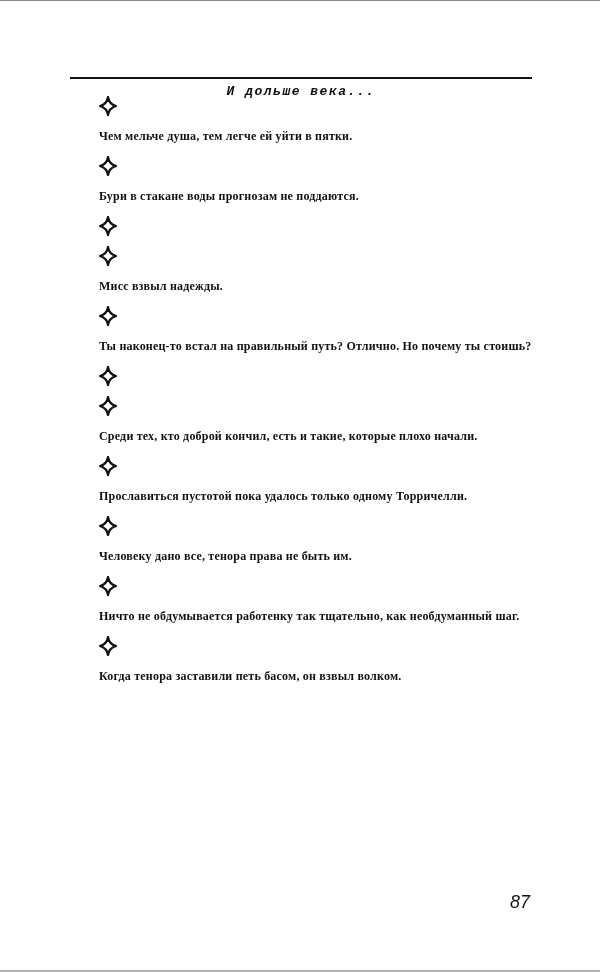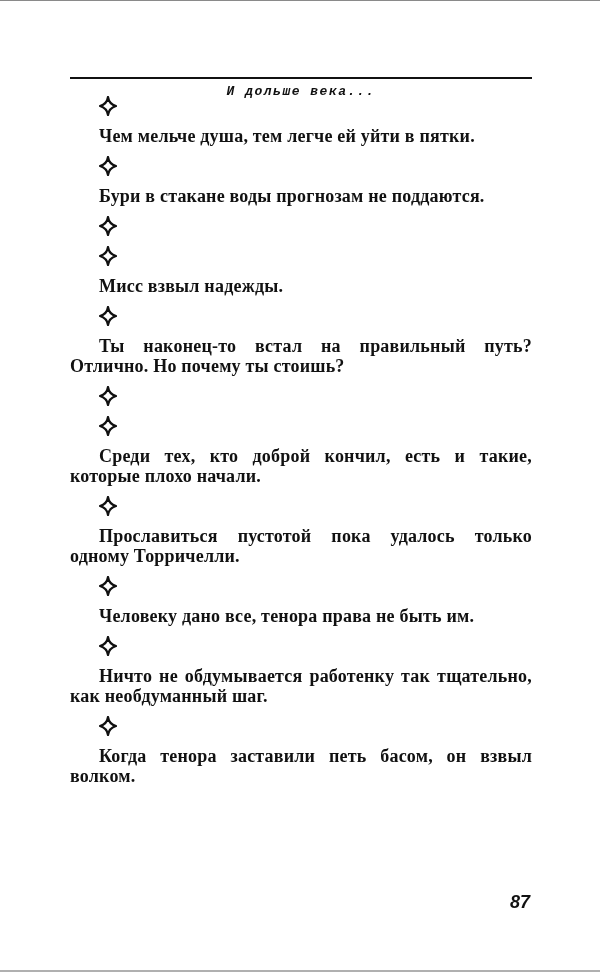--- a/index.html
+++ b/index.html
@@ -17,27 +17,27 @@
     color: #111;
     margin-top: 24px;
   }
   .head-rule { position: absolute; left: 70px; top: 77px; width: 462px; height: 2px; background: #111; }
   .content { position: absolute; left: 70px; top: 96px; width: 462px; }
   .ornament {
     display: block; margin-left: 29px; width: 20px; height: 20px; margin-bottom: 10px;
   }
   .ornament svg { display: block; }
   .aphorism {
-    margin: 0 0 10px 0; font-weight: bold; font-size: 18px; line-height: 20px;
+    margin: 0 0 10px 0; font-weight: bold; font-size: 12px; line-height: 20px;
     text-indent: 29px; text-align: justify; letter-spacing: 0.2px;
   }
   .page-number {
     position: absolute; left: 470px; top: 892px; width: 60px; text-align: right;
     font-family: "Liberation Sans", "DejaVu Sans", sans-serif;
-    font-style: italic; font-weight: bold; font-size: 18px; color: #111;
+    font-style: italic; font-weight: normal; font-size: 18px; color: #111;
   }
 </style>
 </head>
 <body>
 
 <div class="top-border"></div>
 
 <div class="running-head">И дольше века...</div>
 <div class="head-rule"></div>
 

